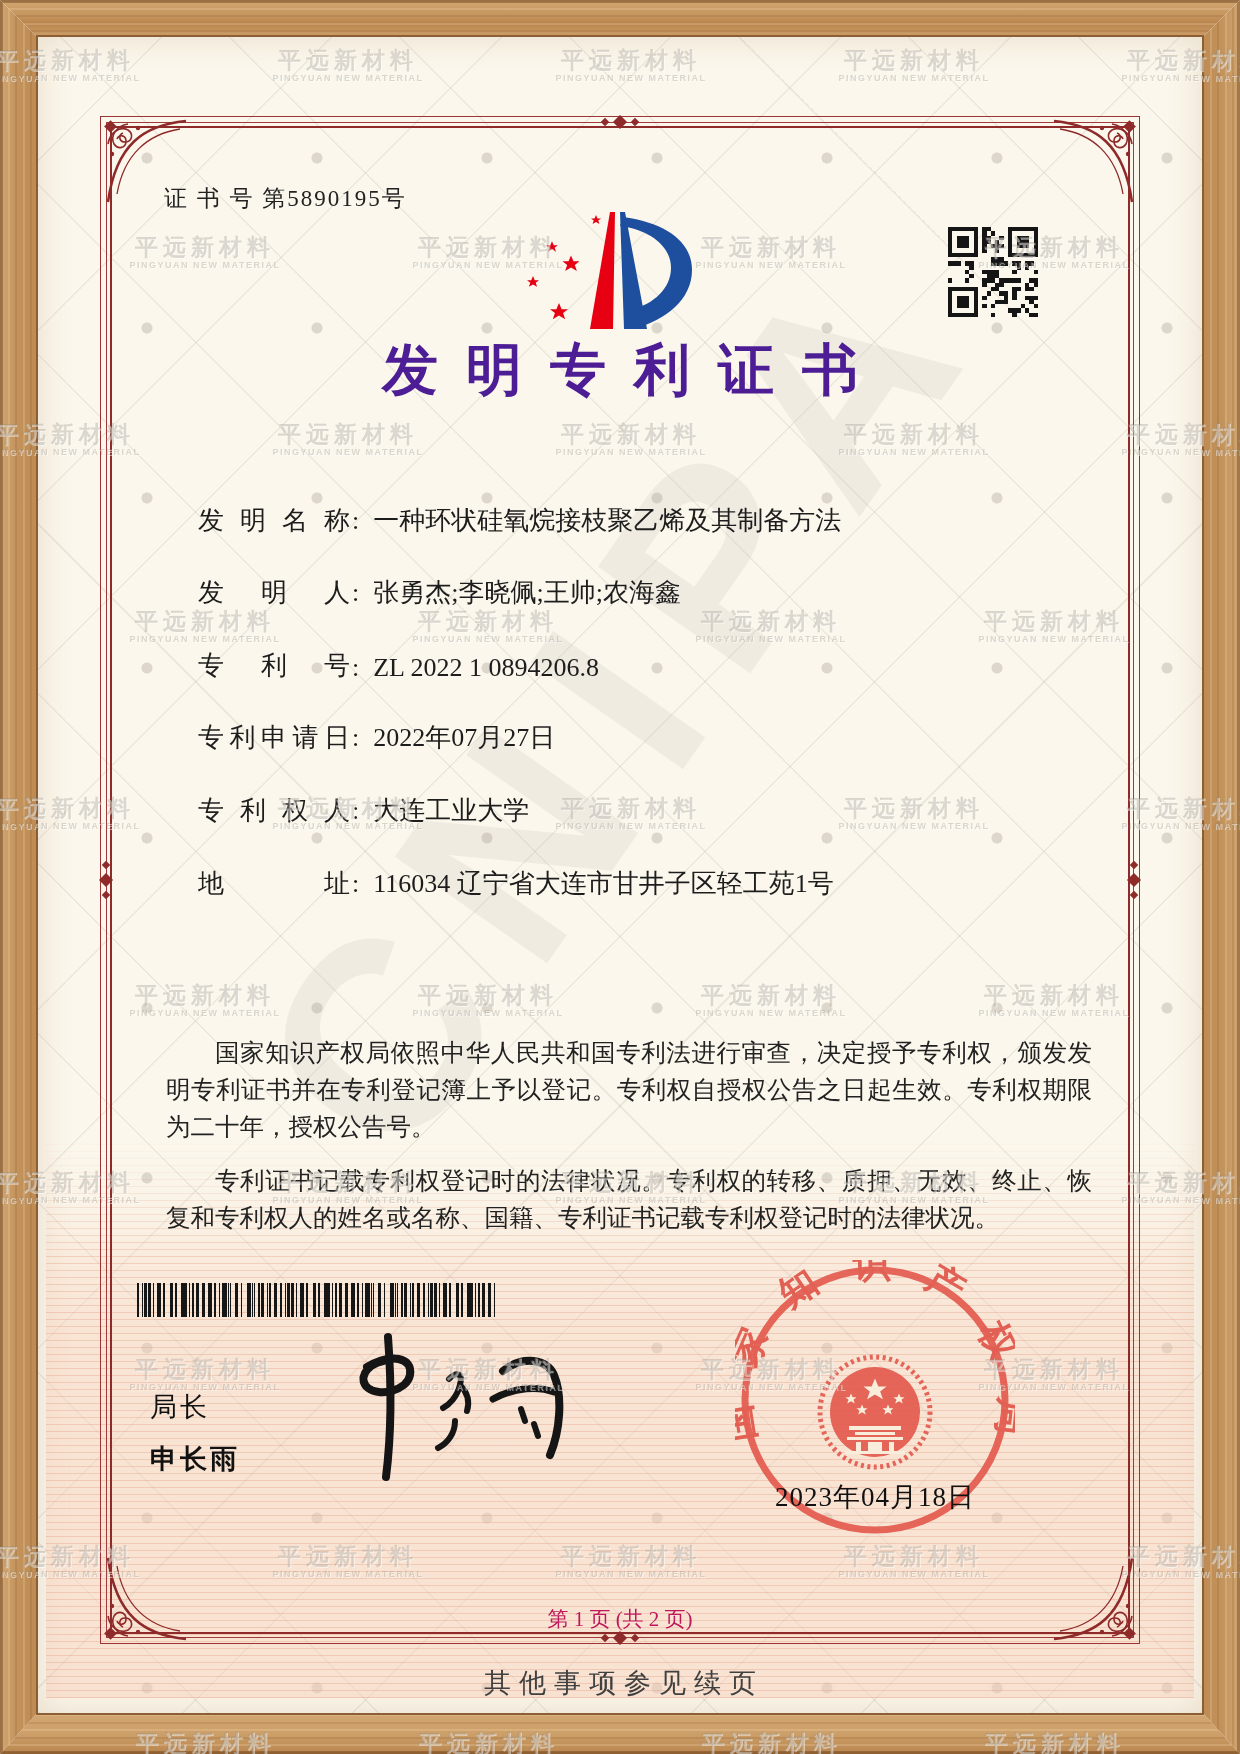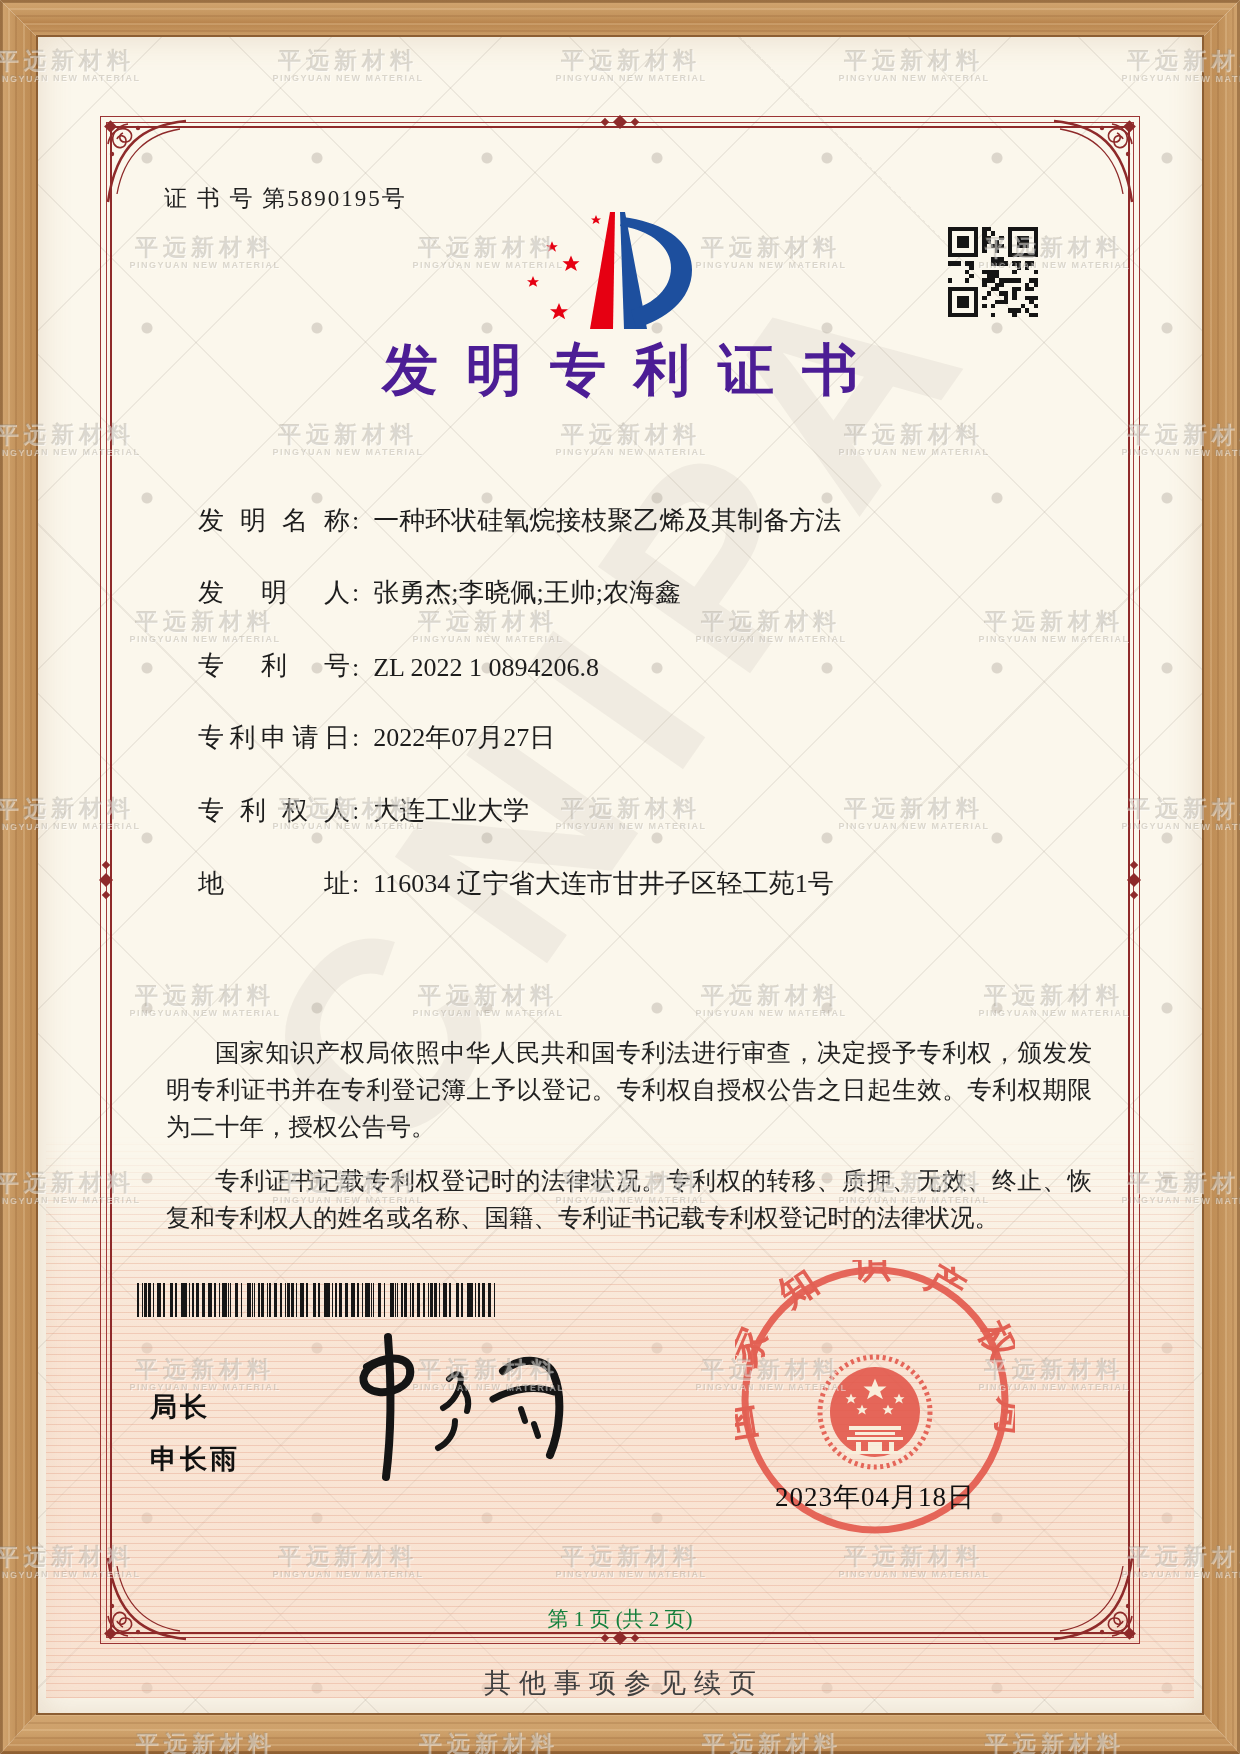--- a/index.html
+++ b/index.html
@@ -73,28 +73,28 @@
   .frow .colon{display:inline-block;margin:0 14px 0 2px;}
   .grant2{position:absolute;left:420px;top:0;}
   .paras{position:absolute;left:128px;right:110px;top:997px;font-size:24.5px;line-height:37px;
     text-align:justify;color:#222;}
   .paras p{margin:0 0 17px;text-indent:2em;}
   .barcode{position:absolute;left:99px;top:1246px;width:358px;height:34px;
     background:
      repeating-linear-gradient(90deg,#161616 0 2px,transparent 2px 5px,#161616 5px 6px,transparent 6px 11px),
      repeating-linear-gradient(90deg,#161616 0 1px,transparent 1px 7px,#161616 7px 10px,transparent 10px 13px);}
   .director-title{position:absolute;left:112px;top:1352px;font-family:"Liberation Sans",sans-serif;
-    font-weight:700;font-size:27px;color:#111;letter-spacing:3px;}
+    font-weight:400;font-size:27px;color:#111;letter-spacing:3px;}
   .director-name{position:absolute;left:112px;top:1404px;font-family:"Liberation Sans",sans-serif;
     font-weight:700;font-size:27px;color:#111;letter-spacing:3px;}
   .signature{position:absolute;left:295px;top:1292px;width:260px;height:155px;}
   .seal{position:absolute;left:697px;top:1223px;width:280px;height:280px;opacity:.9;mix-blend-mode:multiply;}
   .seal-date{position:absolute;left:705px;top:1442px;width:264px;text-align:center;z-index:4;
     font-size:27px;color:#111;letter-spacing:1px;}
-  .page-info{position:absolute;left:0;right:0;top:1568px;text-align:center;font-size:21px;color:#15803d;}
+  .page-info{position:absolute;left:0;right:0;top:1568px;text-align:center;font-size:21px;color:#be185d;}
   .footer-note{position:absolute;left:0;right:0;top:1628px;text-align:center;font-size:27px;
     letter-spacing:8px;text-indent:8px;color:#404040;}
   
   .wm-layer{position:absolute;inset:0;z-index:6;pointer-events:none;overflow:hidden;}
   .wm{position:absolute;width:230px;text-align:center;color:rgba(143,135,122,.30);
     text-shadow:1px 1px 0 rgba(255,255,255,.5);font-family:"Liberation Sans",sans-serif;}
   .wm .l1{font-size:23px;font-weight:700;letter-spacing:5px;line-height:24px;}
   .wm .l2{font-size:9px;font-weight:700;letter-spacing:1.5px;line-height:12px;}
 </style>
 </head>

